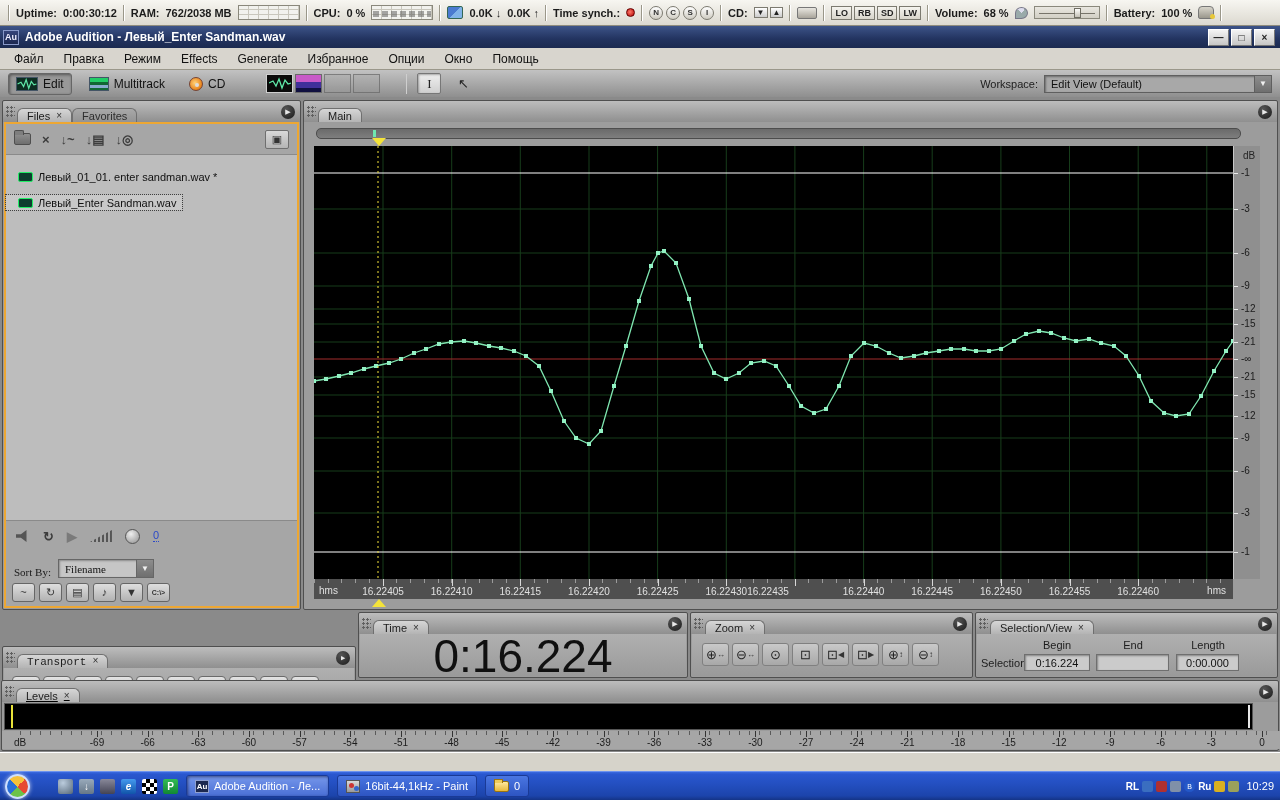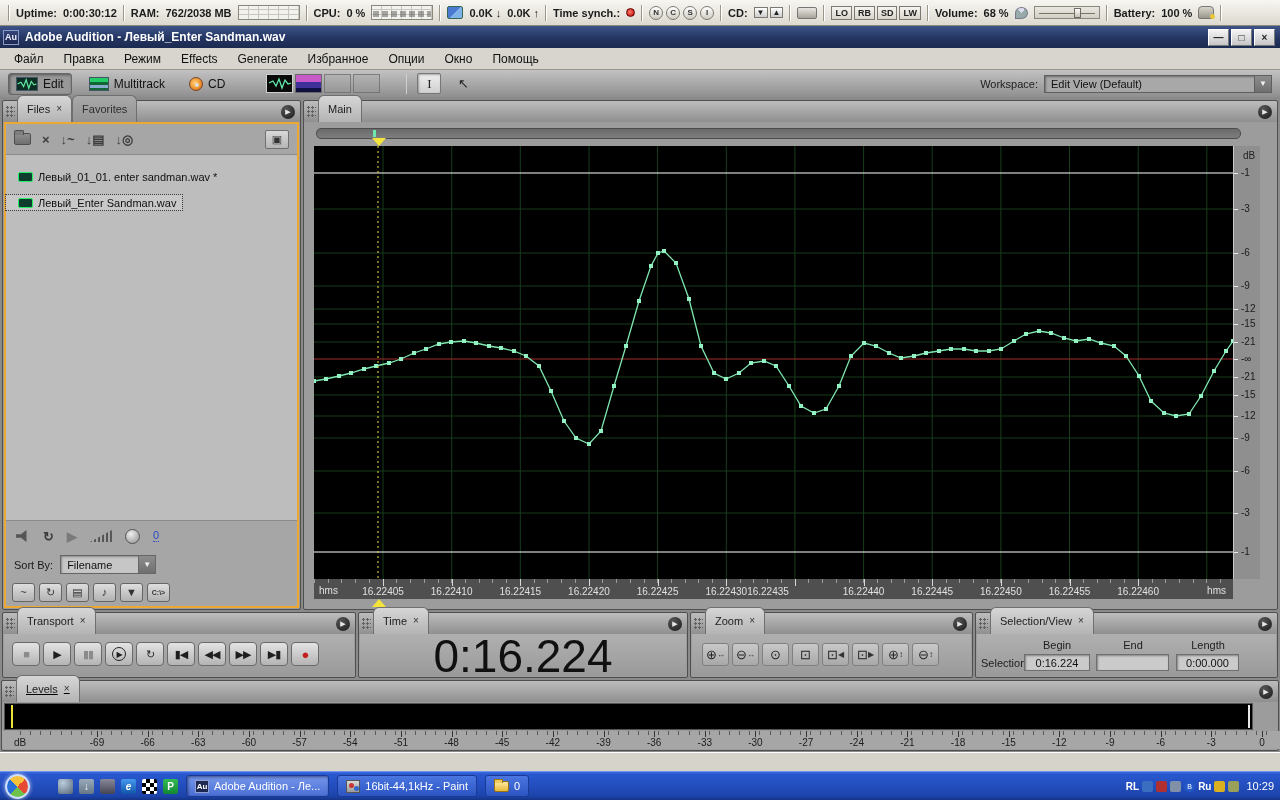--- a/index.html
+++ b/index.html
@@ -76,21 +76,21 @@
     box-shadow:inset 1px 1px 2px rgba(0,0,0,.35); display:flex; align-items:center; font-size:11px; color:#111; padding-left:6px; }
   #workspace-select .arrow { margin-left:auto; width:17px; height:16px; background:linear-gradient(#8d8d8d,#6f6f6f);
     border-left:1px solid #5f5f5f; color:#f0f0f0; font-size:8px; display:flex; align-items:center; justify-content:center; }
 
   
   .panel { position:absolute; background:#9c9c9c; border:1px solid #4f4f4f; border-radius:2px; }
   .tabbar { height:21px; background:linear-gradient(#bdbdbd,#8f8f8f); display:flex; align-items:flex-end;
     padding-left:14px; position:relative; border-radius:2px 2px 0 0; }
   .grip { position:absolute; left:3px; top:5px; width:9px; height:12px;
     background:radial-gradient(circle at 1.5px 1.5px, #5f5f5f 1px, transparent 1.3px); background-size:4px 4px; }
-  .tab { height:27px; padding:0 9px; display:flex; align-items:center; gap:6px; font-size:11px; color:#1c1c1c;
+  .tab { height:14px; padding:0 9px; display:flex; align-items:center; gap:6px; font-size:11px; color:#1c1c1c;
     background:linear-gradient(#d6d6d6,#b4b4b4); border:1px solid #6f6f6f; border-bottom:none; border-radius:6px 6px 0 0; }
   .tab.inactive { background:linear-gradient(#a9a9a9,#939393); color:#2e2e2e; }
   .tab .x { font-size:10px; color:#333; line-height:1; }
   .panel-menu { position:absolute; right:5px; top:4px; width:14px; height:14px; border-radius:50%;
     background:radial-gradient(circle at 5px 4px,#555,#1a1a1a); color:#e8e8e8; font-size:7px;
     display:flex; align-items:center; justify-content:center; }
 
   
   #files-panel { left:2px; top:100px; width:299px; height:510px; }
   #files-body { position:absolute; left:1px; right:1px; top:21px; bottom:1px; border:2px solid #eda733;
@@ -103,21 +103,21 @@
     border:1px solid #6f6f6f; border-radius:2px; display:flex; align-items:center; justify-content:center; font-size:11px; color:#333; }
   #file-list { flex:1; background:#bdbdbd; border-top:1px solid #8a8a8a; border-bottom:1px solid #8a8a8a; padding-top:3px; }
   .file-item { display:flex; align-items:center; gap:5px; height:15px; font-size:11px; color:#101010; padding-left:12px; width:max-content; padding-right:6px;margin-top:11px; }
   .file-item.selected { outline:1px dotted #3f3f3f; background:#c8c8c8; }
   .fwave { width:15px; height:10px; background:#0e3d2e; border:1px solid #2e6; border-radius:2px; flex:none; }
   #preview-row { height:30px; display:flex; align-items:center; padding:0 10px; gap:13px; }
   .speaker-ic { width:14px; height:12px; background:#555; clip-path:polygon(0 35%, 35% 35%, 75% 0, 75% 100%, 35% 65%, 0 65%); }
   .meter-ic { width:22px; height:12px; background:repeating-linear-gradient(90deg,#555 0 2px,transparent 2px 4px); clip-path:polygon(0 100%, 100% 0, 100% 100%); }
   .knob { width:15px; height:15px; border-radius:50%; background:radial-gradient(circle at 5px 4px,#efefef,#8e8e8e); border:1px solid #555; }
   .blue-link { color:#2b49c8; font-size:11px; border-bottom:1px dotted #2b49c8; line-height:1; }
-  #sort-row { height:27px; display:flex; align-items:center; padding:0 8px; gap:7px; font-size:11px; color:#1a1a1a; }
+  #sort-row { height:27px; display:flex; align-items:flex-end; padding:0 8px; gap:7px; font-size:11px; color:#1a1a1a;font-family:Liberation Serif, serif; }
   .mini-select { width:96px; height:19px; background:#c6c6c6; border:1px solid #666; box-shadow:inset 1px 1px 2px rgba(0,0,0,.3);
     display:flex; align-items:center; padding-left:6px; font-size:11px; color:#111; }
   .mini-select .arrow { margin-left:auto; width:17px; height:17px; background:linear-gradient(#8d8d8d,#6f6f6f);
     border-left:1px solid #666; color:#f0f0f0; font-size:8px; display:flex; align-items:center; justify-content:center; }
   #toggles-row { height:28px; display:flex; align-items:center; padding:0 6px; gap:4px; }
   .tog { width:23px; height:19px; background:linear-gradient(#dedede,#b2b2b2); border:1px solid #666; border-radius:3px;
     font-size:11px; color:#333; display:flex; align-items:center; justify-content:center; }
   .tog.small-text { font-size:7px; font-weight:bold; }
 
   
@@ -136,21 +136,21 @@
   #db-title { position:absolute; left:9px; top:4px; font-size:10px; color:#242424; }
   #timeline { position:absolute; left:10px; top:478px; width:919px; height:20px; background:#4f4f4f; overflow:hidden; }
   #timeline .minor { position:absolute; left:0; top:0; width:100%; height:4px;
     background:repeating-linear-gradient(90deg,#9b9b9b 0 1px, transparent 1px 13.73px); }
   .tl-tick { position:absolute; top:0; width:1px; height:7px; background:#d8d8d8; }
   .tl-lab { position:absolute; top:7px; transform:translateX(-50%); font-size:10px; color:#e0e0e0; }
   .tl-hms { position:absolute; top:6px; font-size:10px; color:#e0e0e0; }
 
   
   .dock-content { position:absolute; left:1px; right:1px; top:21px; bottom:1px; background:linear-gradient(#b0b0b0,#9a9a9a); }
-  #transport-panel { left:2px; top:612px; width:354px; height:66px; }
+  #transport-panel { left:2px; top:646px; width:354px; height:66px;font-family:Liberation Mono, monospace; }
   #transport-buttons { display:flex; gap:3px; padding:8px 0 0 8px; }
   .t-btn { width:28px; height:24px; background:linear-gradient(#e3e3e3,#b4b4b4); border:1px solid #6a6a6a; border-radius:4px;
     display:flex; align-items:center; justify-content:center; font-size:11px; color:#1e1e1e; letter-spacing:-1px; }
   .t-btn.dim { color:#8b8b8b; }
   .t-btn.rec { color:#c42020; font-size:13px; }
   .t-btn.circled span { border:1px solid #222; border-radius:50%; width:14px; height:14px; display:flex; align-items:center; justify-content:center; font-size:8px; }
   #time-panel { left:358px; top:612px; width:330px; height:66px; }
   #time-display { font-size:46px; color:#101010; text-align:center; line-height:44px; letter-spacing:0px; }
   #zoom-panel { left:690px; top:612px; width:283px; height:66px; }
   #zoom-buttons { display:flex; gap:3px; padding:9px 0 0 10px; align-items:center; }

